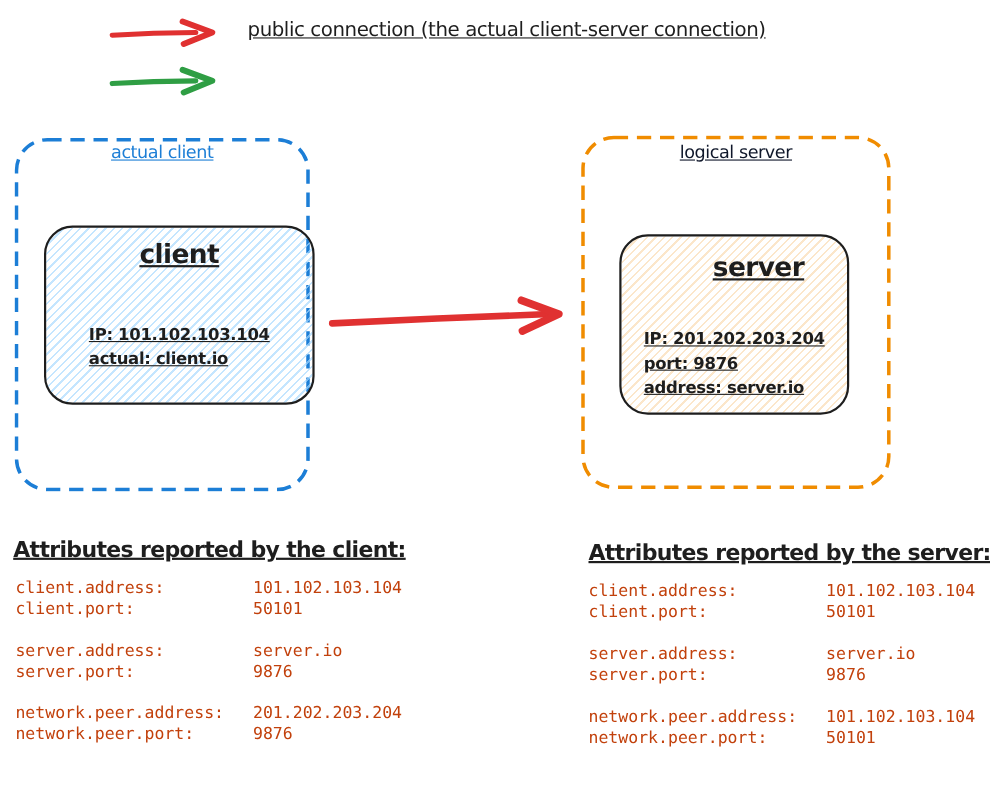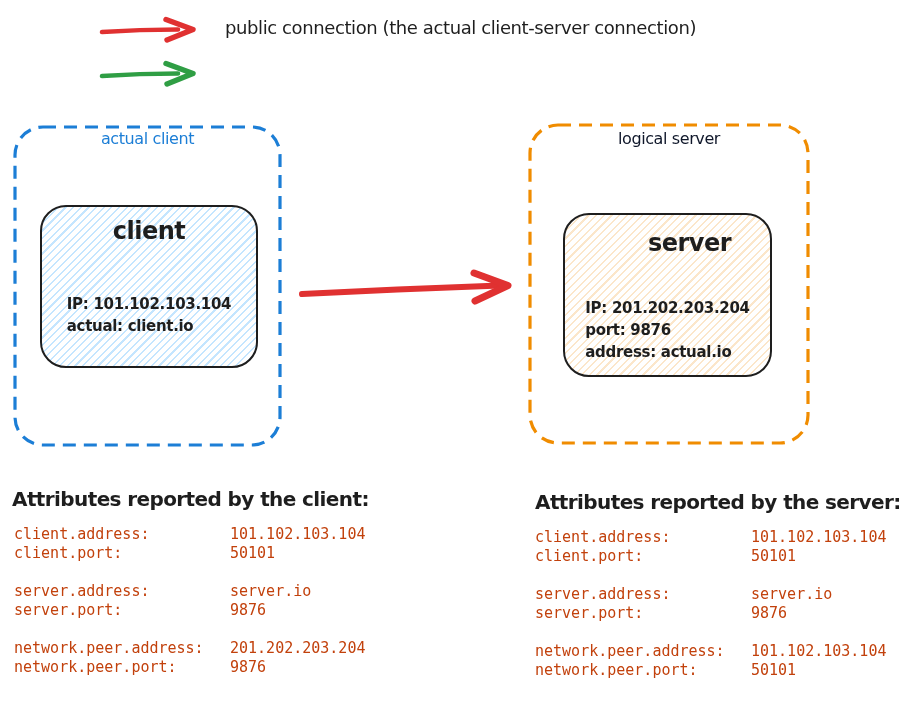--- a/index.html
+++ b/index.html
@@ -9,20 +9,21 @@
     height: 714px;
     background: #ffffff;
     overflow: hidden;
     font-family: "DejaVu Sans", sans-serif;
   }
   .abs { position: absolute; }
   .hand {
     font-family: "DejaVu Sans", sans-serif;
     color: #1e1e1e;
     letter-spacing: -0.4px;
+    text-decoration: underline;
   }
   
   .legend-label {
     font-size: 18px;
     line-height: 24px;
     white-space: nowrap;
   }
   
   .container-label {
     font-size: 16px;
@@ -97,39 +98,39 @@
   <svg class="abs" style="left:98px; top:58px;" width="104" height="32" viewBox="0 0 104 32">
     <path d="M4 18 C 34 16, 60 15.5, 80 15.5" fill="none" stroke="#2f9e44" stroke-width="4.6" stroke-linecap="round"></path>
     <path d="M68 5.5 L95 15.5 L69 26" fill="none" stroke="#2f9e44" stroke-width="5.4" stroke-linecap="round" stroke-linejoin="round"></path>
   </svg>
 
   <svg class="abs" style="left:13px; top:125px;" width="269" height="322" viewBox="0 0 269 322">
     <rect x="2" y="2" width="265" height="318" rx="28" ry="28" fill="none" stroke="#1c7ed6" stroke-width="3.2" stroke-dasharray="13 8"></rect>
   </svg>
   <div class="abs hand container-label" style="left:13px; top:129px; width:269px; color:#1c7ed6;">actual client</div>
 
-  <div class="node node-client" style="left:40px; top:205px; width:218px; height:163px;">
+  <div class="node node-client" style="left:40px; top:205px; width:246px; height:163px;">
     <div class="node-title hand">client</div>
     <div class="node-body hand" style="top:86px;">
       <div>IP: 101.102.103.104</div>
       <div>actual: client.io</div>
     </div>
   </div>
 
   <svg class="abs" style="left:528px; top:123px;" width="282" height="322" viewBox="0 0 282 322">
     <rect x="2" y="2" width="278" height="318" rx="28" ry="28" fill="none" stroke="#f08c00" stroke-width="3.2" stroke-dasharray="13 8"></rect>
   </svg>
   <div class="abs hand container-label" style="left:528px; top:129px; width:282px; color:#0f172a;">logical server</div>
 
   <div class="node node-server" style="left:563px; top:213px; width:209px; height:164px;padding-left:44px;">
     <div class="node-title hand" style="margin-top:14px;">server</div>
     <div class="node-body hand" style="top:82px;">
       <div>IP: 201.202.203.204</div>
       <div>port: 9876</div>
-      <div>address: actual.io</div>
+      <div>address: server.io</div>
     </div>
   </div>
 
   <svg class="abs" style="left:294px; top:268px;" width="228" height="42" viewBox="0 0 228 42">
     <path d="M8 26 C 70 23, 145 19.5, 206 17.5" fill="none" stroke="#e03131" stroke-width="6" stroke-linecap="round"></path>
     <path d="M180 5 L214 17.5 L181 33" fill="none" stroke="#e03131" stroke-width="7" stroke-linecap="round" stroke-linejoin="round"></path>
   </svg>
 
   <div class="abs hand attr-title" style="left:12px; top:487px;">Attributes reported by the client:</div>
   <div class="attrs" style="left:14px; top:525px;">

